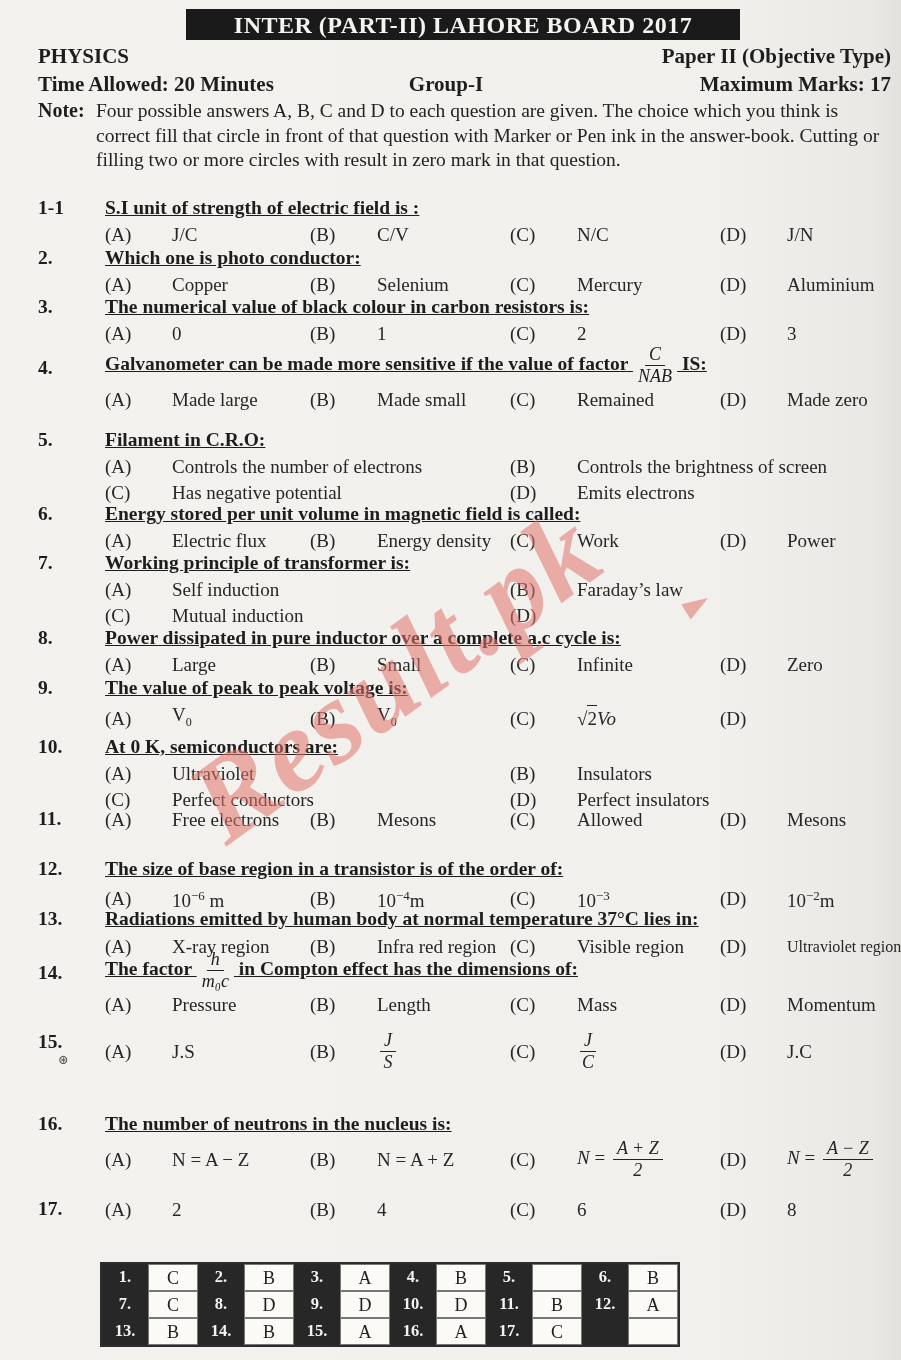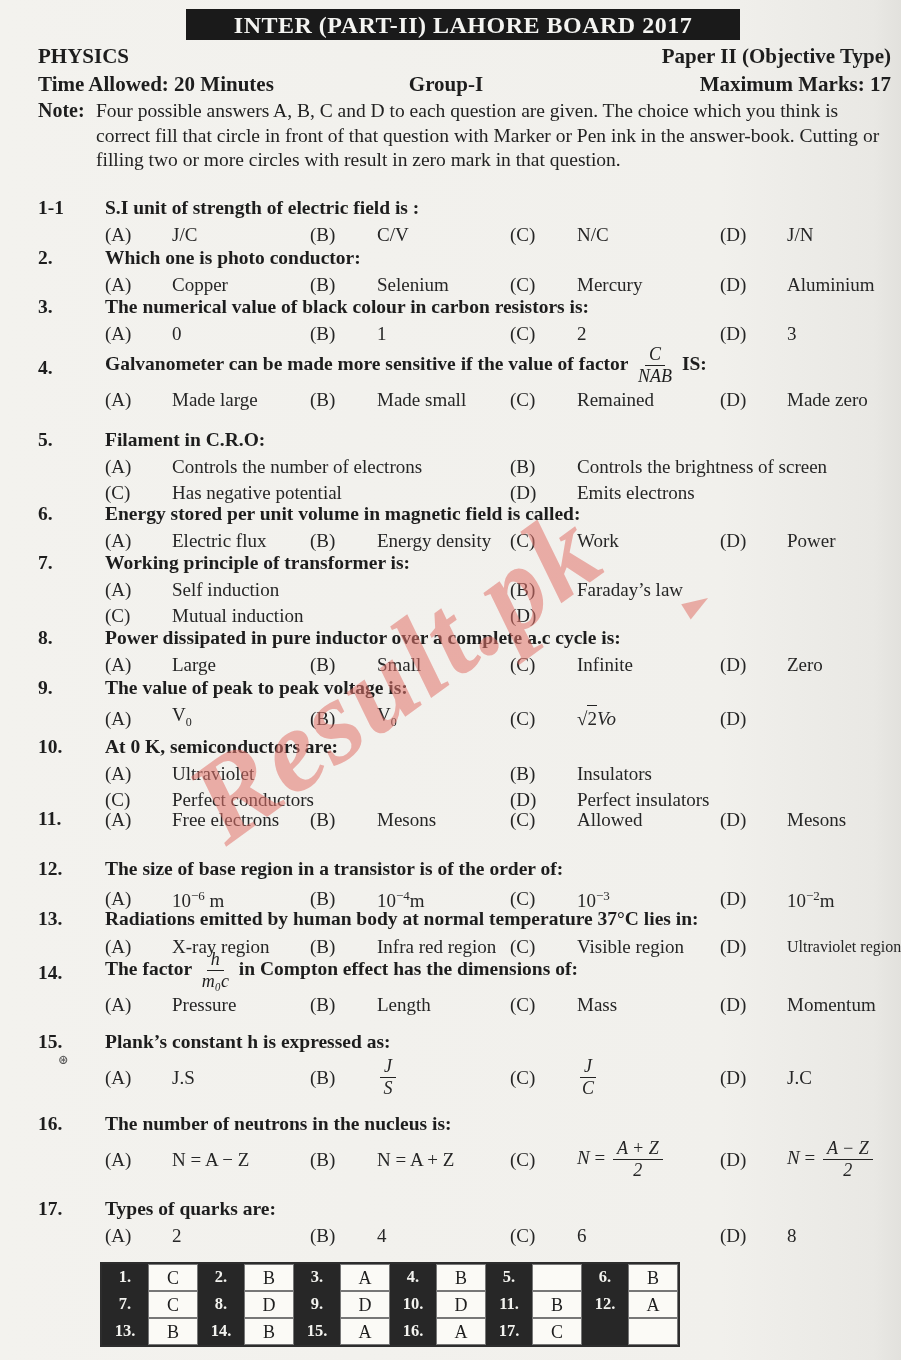--- a/index.html
+++ b/index.html
@@ -18,21 +18,21 @@
   .paper{right:10px;top:44px;}
   .time{left:38px;top:72px;}
   .group{left:446px;top:72px;transform:translateX(-50%);text-align:center;}
   .marks{right:10px;top:72px;}
   .note-label{position:absolute;left:38px;top:99px;font-weight:700;font-size:20px;}
   .note-text{position:absolute;left:96px;top:99px;width:800px;font-size:19.5px;line-height:24.5px;color:#222;}
 
   .q{position:absolute;left:0;width:901px;z-index:1;}
   .qno{position:absolute;left:38px;top:2px;font-weight:700;font-size:19.5px;}
   .tallstem .qno{top:13px;}
-  .stem{margin-left:105px;margin-right:6px;font-weight:700;font-size:19.5px;line-height:26px;}
+  .stem{margin-left:105px;margin-right:6px;font-weight:700;font-size:19.5px;line-height:26px;text-decoration:underline;}
   .opts{margin-left:105px;font-size:19px;line-height:25px;display:grid;color:#262626;}
   .opts4{grid-template-columns:205px 200px 210px 181px;}
   .opts2{grid-template-columns:405px 391px;}
   .opt{display:flex;align-items:center;margin-top:1px;min-height:25px;}
   .lab{width:67px;flex:none;}
   .val{white-space:nowrap;}
   .small{font-size:16px;}
   sub{font-size:12px;} sup{font-size:13px;}
   .frac{display:inline-flex;flex-direction:column;align-items:center;vertical-align:middle;
         font-style:italic;line-height:1.15;margin:0 3px;font-size:18px;}
@@ -383,21 +383,20 @@
             <span class="val"><span>Mass</span></span>
           </div>
           <div class="opt">
             <span class="lab">(D)</span>
             <span class="val"><span>Momentum</span></span>
           </div>
         </div>
       </div>
       <div class="q" style="top: 1029px;">
         <span class="qno">15.</span>
-        <div class="stem"><span>Plank’s constant h is expressed as:</span></div>
         <div class="opts opts4">
           <div class="opt">
             <span class="lab">(A)</span>
             <span class="val"><span>J.S</span></span>
           </div>
           <div class="opt">
             <span class="lab">(B)</span>
             <span class="val"><span class="frac">
                 <span class="fnum">J</span>
                 <span class="fden">S</span>
@@ -439,21 +438,20 @@
             <span class="lab">(D)</span>
             <span class="val"><i>N</i><span> = </span><span class="frac">
                 <span class="fnum">A − Z</span>
                 <span class="fden">2</span>
               </span></span>
           </div>
         </div>
       </div>
       <div class="q" style="top: 1196px;">
         <span class="qno">17.</span>
-        <div class="stem"><span>Types of quarks are:</span></div>
         <div class="opts opts4">
           <div class="opt">
             <span class="lab">(A)</span>
             <span class="val"><span>2</span></span>
           </div>
           <div class="opt">
             <span class="lab">(B)</span>
             <span class="val"><span>4</span></span>
           </div>
           <div class="opt">

